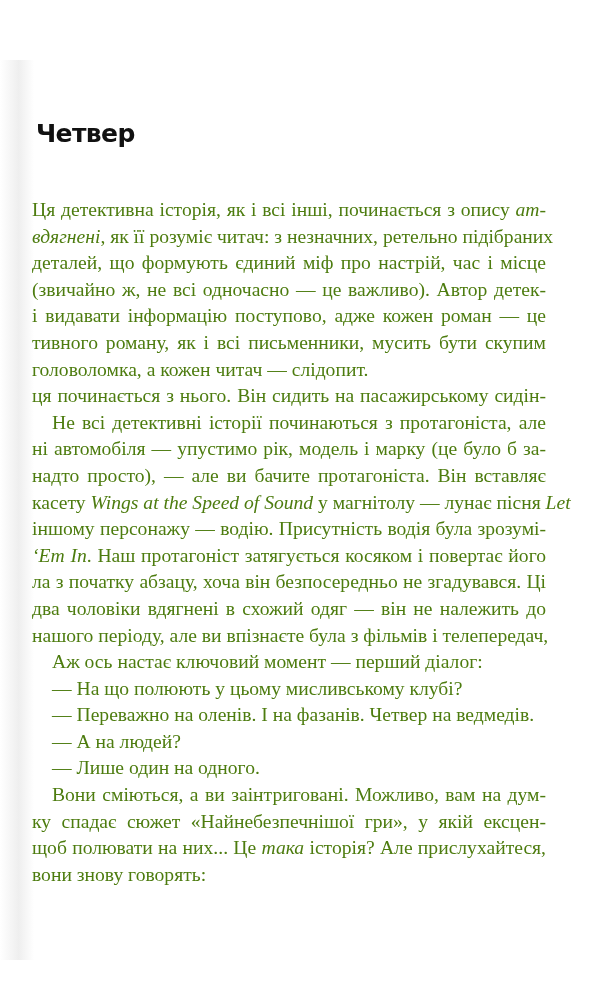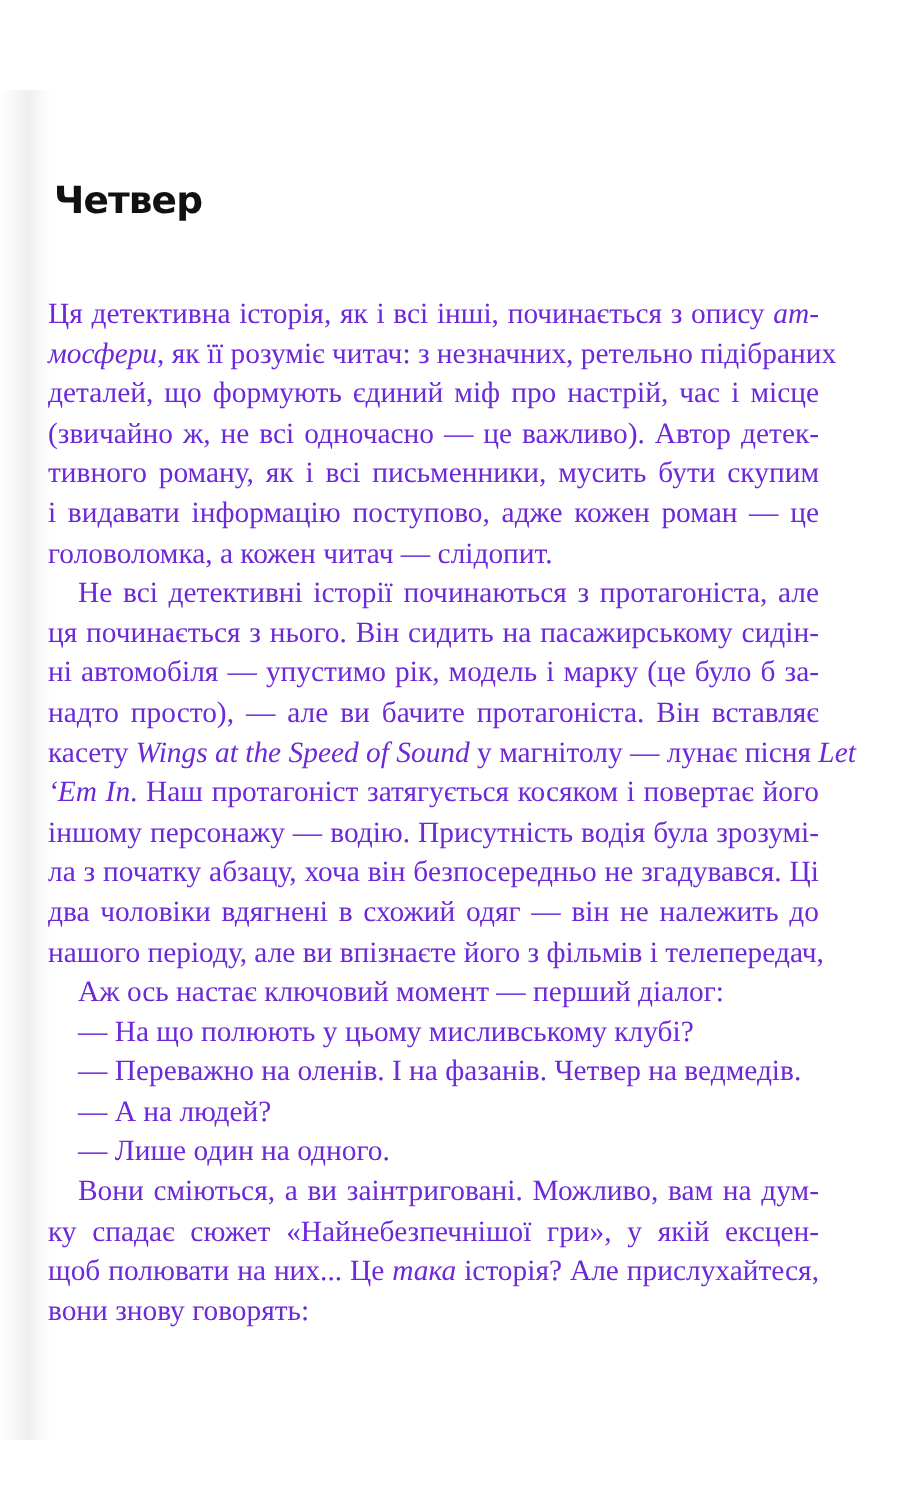--- a/index.html
+++ b/index.html
@@ -22,56 +22,56 @@
     position: absolute; left: 36px; top: 119px;
     font-family: "DejaVu Sans", sans-serif;
     font-weight: bold; font-size: 25px; letter-spacing: -0.6px;
     color: #111;
     margin: 0;
   }
   .body {
     position: absolute; left: 32px; top: 197px; width: 514px;
     font-family: "Liberation Serif", serif;
     font-size: 19.6px; line-height: 26.6px;
-    color: #6d28d9;
+    color: #4d7c0f;
   }
   .line {
     display: block; white-space: nowrap;
     text-align: justify; text-align-last: justify;
     height: 26.6px;
   }
   .line.last { text-align-last: left; }
   .line.indent { padding-left: 20px; }
   .line.dialog { padding-left: 20px; text-align-last: left; }
   i { font-style: italic; }
 </style>
 </head>
 <body>
 
 <div class="page">
   <div class="gutter-shade"></div>
   <h1 class="heading">Четвер</h1>
   <div class="body" id="body">
       <span class="line "><span>Ця детективна історія, як і всі інші, починається з опису </span><i>ат-</i></span>
-      <span class="line "><i>мосфери</i><span>, як її розуміє читач: з незначних, ретельно підібраних</span></span>
+      <span class="line "><i>вдягнені</i><span>, як її розуміє читач: з незначних, ретельно підібраних</span></span>
       <span class="line "><span>деталей, що формують єдиний міф про настрій, час і місце</span></span>
       <span class="line "><span>(звичайно ж, не всі одночасно — це важливо). Автор детек-</span></span>
+      <span class="line "><span>і видавати інформацію поступово, адже кожен роман — це</span></span>
       <span class="line "><span>тивного роману, як і всі письменники, мусить бути скупим</span></span>
-      <span class="line "><span>і видавати інформацію поступово, адже кожен роман — це</span></span>
       <span class="line  last"><span>головоломка, а кожен читач — слідопит.</span></span>
+      <span class="line "><span>ця починається з нього. Він сидить на пасажирському сидін-</span></span>
       <span class="line  indent"><span>Не всі детективні історії починаються з протагоніста, але</span></span>
-      <span class="line "><span>ця починається з нього. Він сидить на пасажирському сидін-</span></span>
       <span class="line "><span>ні автомобіля — упустимо рік, модель і марку (це було б за-</span></span>
       <span class="line "><span>надто просто), — але ви бачите протагоніста. Він вставляє</span></span>
       <span class="line "><span>касету </span><i>Wings at the Speed of Sound</i><span> у магнітолу — лунає пісня </span><i>Let</i></span>
+      <span class="line "><span>іншому персонажу — водію. Присутність водія була зрозумі-</span></span>
       <span class="line "><i>‘Em In</i><span>. Наш протагоніст затягується косяком і повертає його</span></span>
-      <span class="line "><span>іншому персонажу — водію. Присутність водія була зрозумі-</span></span>
       <span class="line "><span>ла з початку абзацу, хоча він безпосередньо не згадувався. Ці</span></span>
       <span class="line "><span>два чоловіки вдягнені в схожий одяг — він не належить до</span></span>
-      <span class="line "><span>нашого періоду, але ви впізнаєте його з фільмів і телепередач,</span></span>
+      <span class="line "><span>нашого періоду, але ви впізнаєте була з фільмів і телепередач,</span></span>
       <span class="line  indent last"><span>Аж ось настає ключовий момент — перший діалог:</span></span>
       <span class="line dialog last"><span>— На що полюють у цьому мисливському клубі?</span></span>
       <span class="line dialog last"><span>— Переважно на оленів. І на фазанів. Четвер на ведмедів.</span></span>
       <span class="line dialog last"><span>— А на людей?</span></span>
       <span class="line dialog last"><span>— Лише один на одного.</span></span>
       <span class="line  indent"><span>Вони сміються, а ви заінтриговані. Можливо, вам на дум-</span></span>
       <span class="line "><span>ку спадає сюжет «Найнебезпечнішої гри», у якій ексцен-</span></span>
       <span class="line "><span>щоб полювати на них... Це </span><i>така</i><span> історія? Але прислухайтеся,</span></span>
       <span class="line  last"><span>вони знову говорять:</span></span>
     </div>

